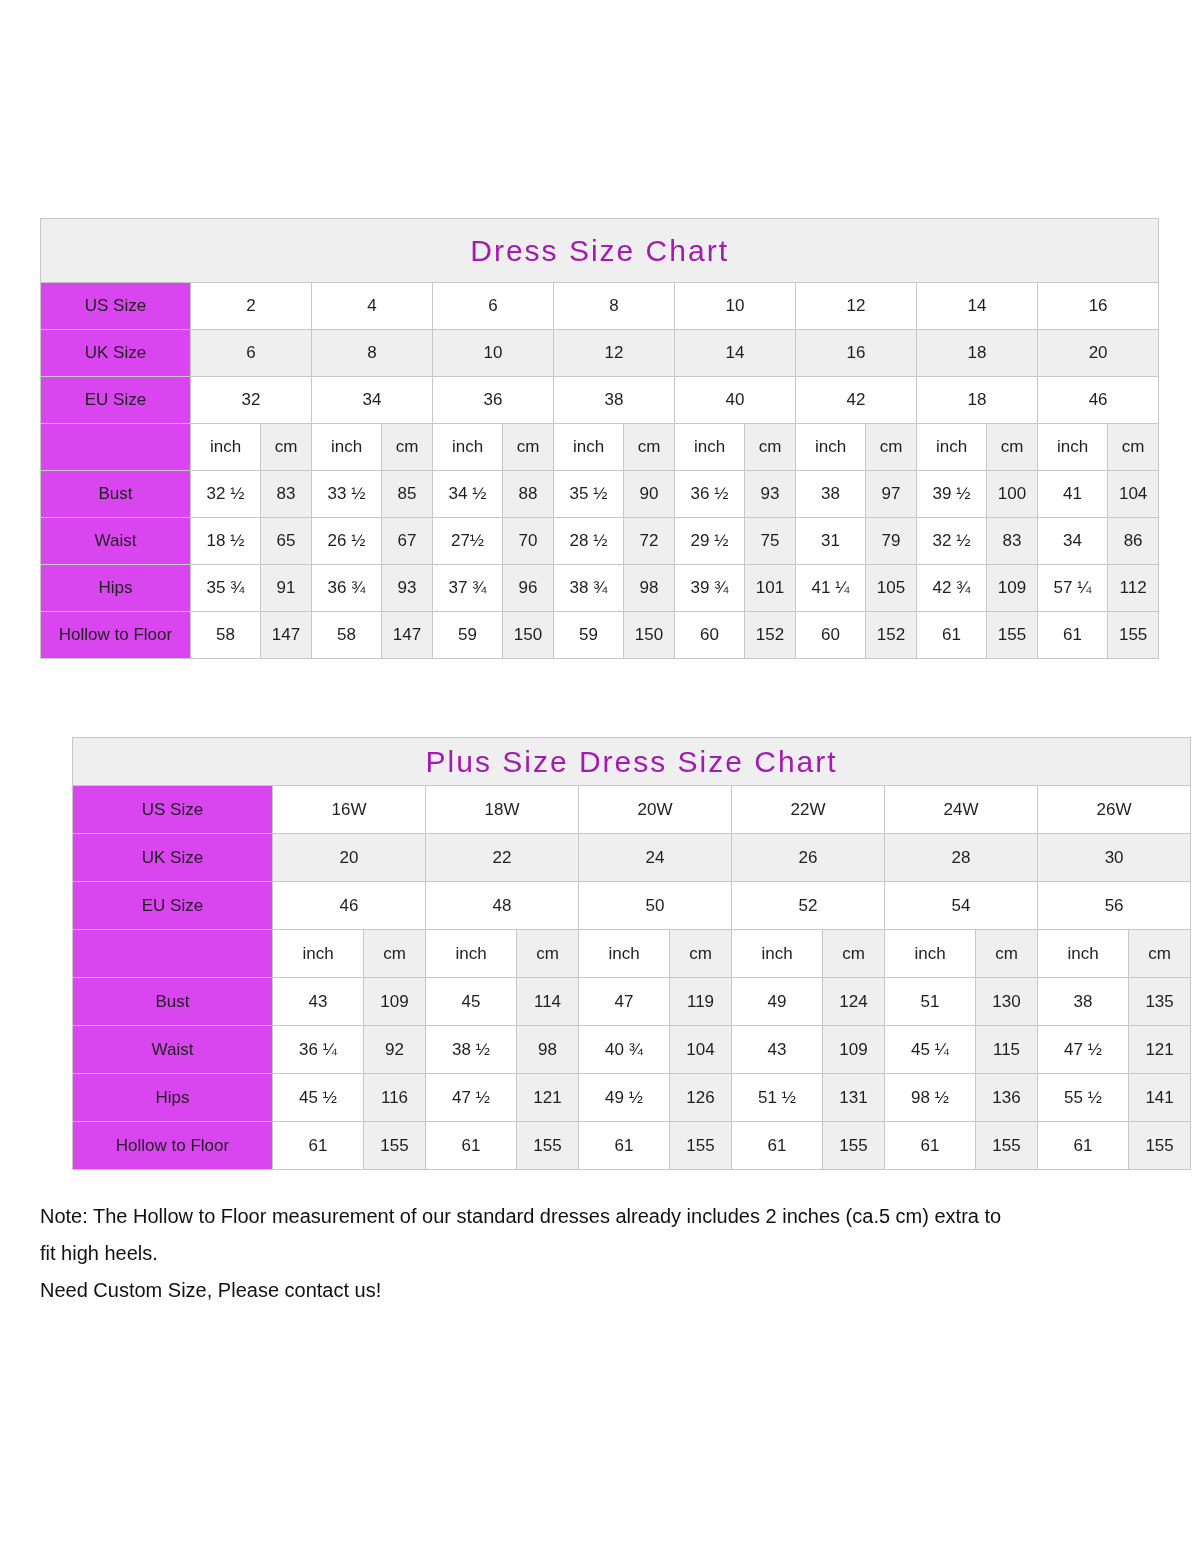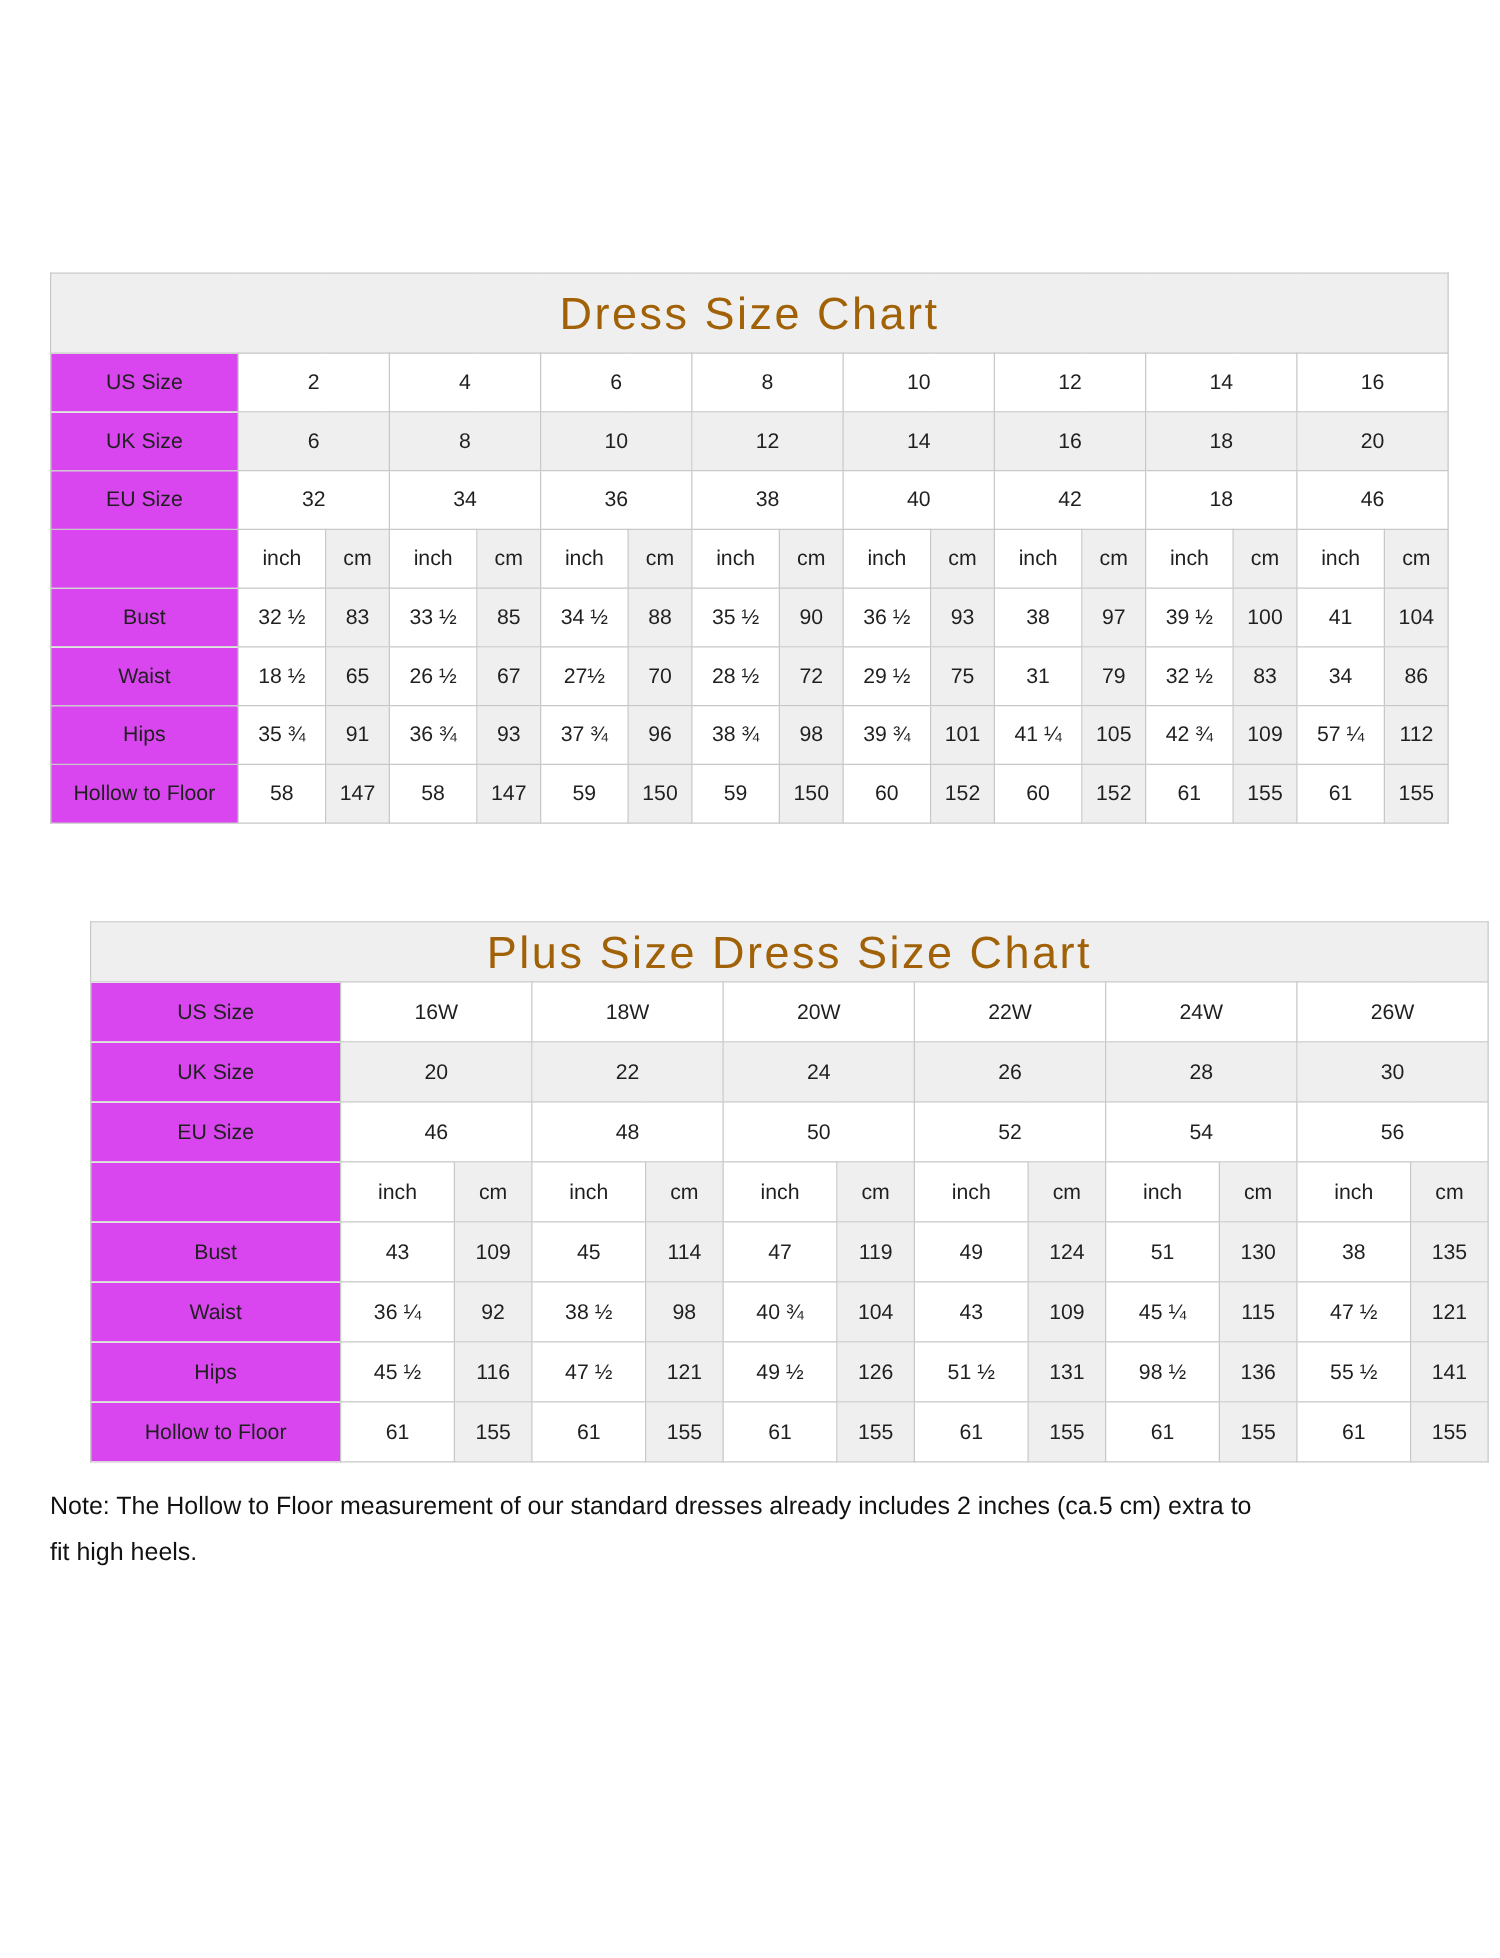--- a/index.html
+++ b/index.html
@@ -24,35 +24,35 @@
     vertical-align: middle;
     font-size: 17px;
     height: 47px;
     padding: 0;
     color: #1f1f1f;
     background: #ffffff;
     overflow: hidden;
   }
   table.size-chart td.title-cell {
     background: #efefef;
-    font-size: 36px;
+    font-size: 30px;
     letter-spacing: 2px;
     height: 64px;
-    color: #a16207;
+    color: #a21caf;
   }
   table.size-chart td.label-cell {
     background: #d946ef;
   }
   table.size-chart td.shaded {
     background: #efefef;
   }
   #plus-table { margin-top: 78px; margin-left: 32px; }
   #plus-table td { height: 48px; }
   .note-block {
-    margin-top: 17px;
+    margin-top: 28px;
     width: 1120px;
   }
   .note-block p {
     margin: 0;
     font-size: 20px;
     line-height: 37px;
     color: #111111;
   }
 </style>
 </head>
@@ -336,15 +336,16 @@
           <td class="shaded">155</td>
           <td>61</td>
           <td class="shaded">155</td>
         </tr>
       </tbody>
     </table>
 
   <div class="note-block">
     <p>Note: The Hollow to Floor measurement of our standard dresses already includes 2 inches (ca.5 cm) extra to</p>
     <p>fit high heels.</p>
+    <p>Need Custom Size, Please contact us!</p>
   </div>
 
 </div>
 
 </body></html>

